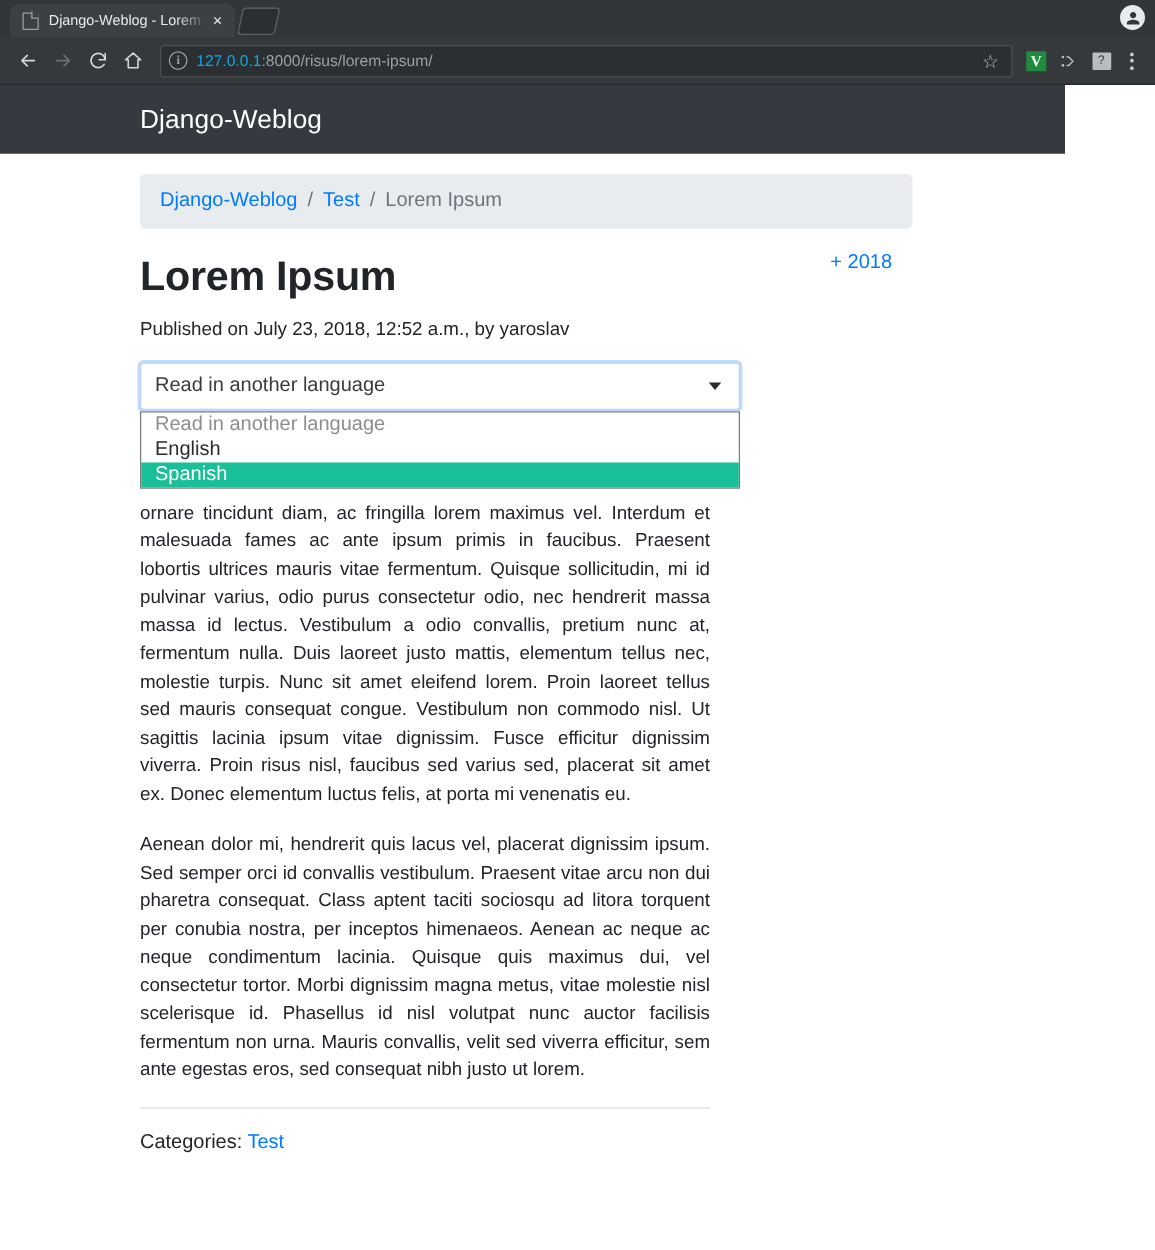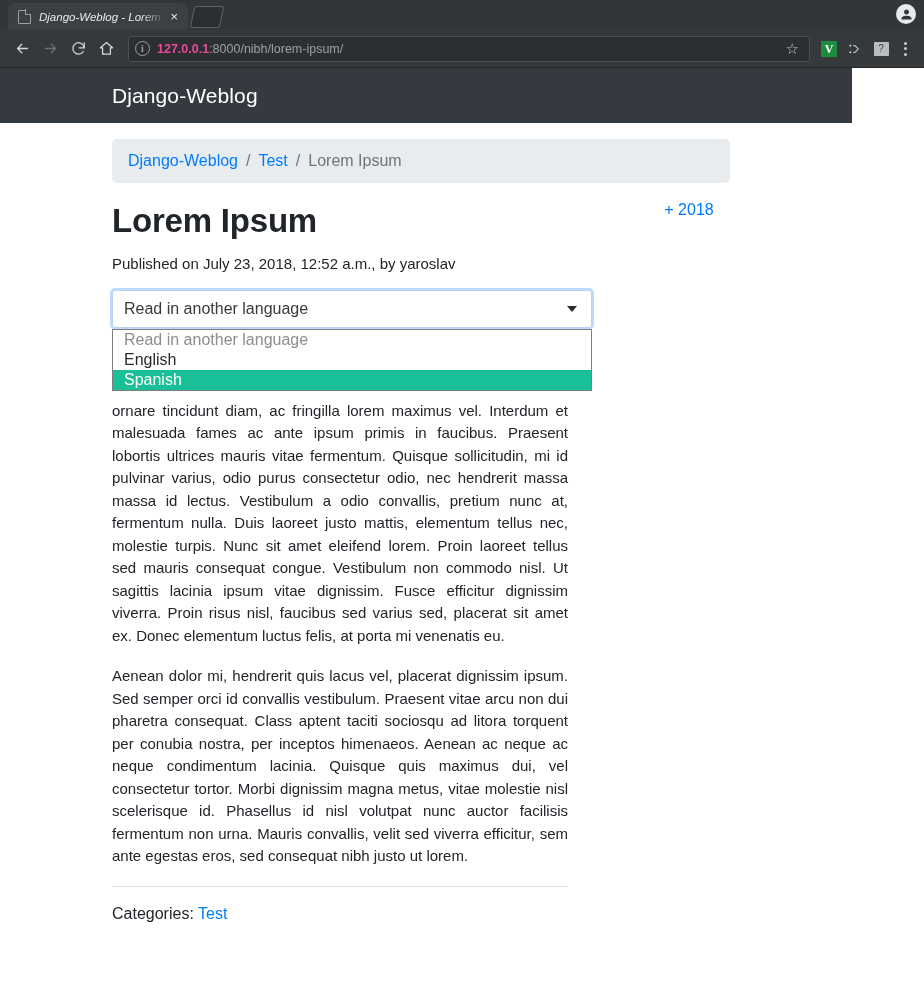--- a/index.html
+++ b/index.html
@@ -9,21 +9,21 @@
     background: #ffffff;
     font-family: "Liberation Sans", sans-serif;
     overflow: hidden;
   }
 
   
   #browser-chrome { width: 924px; background: #323639; }
 
   #tab-strip {
     height: 30px; background: #323639;
-    display: flex; align-items: flex-end; position: relative; font-style: italic;
+    display: flex; align-items: flex-end; position: relative;
   }
   .tab {
     height: 27px; width: 180px; margin-left: 8px;
     background: #3c4043; border-radius: 8px 8px 0 0;
     display: flex; align-items: center; padding: 0 6px 0 10px;
     position: relative;
   }
   .tab-favicon {
     width: 13px; height: 14px; flex: 0 0 13px;
     border: 1.3px solid #9aa0a6; border-radius: 1px;
@@ -76,21 +76,21 @@
     display: flex; align-items: center; padding: 0 6px;
   }
   .omni-info {
     width: 15px; height: 15px; flex: 0 0 15px; border-radius: 50%;
     border: 1.3px solid #9aa0a6; color: #9aa0a6; font-size: 10px;
     font-family: "Liberation Serif", serif;
     display: flex; align-items: center; justify-content: center;
     margin-right: 7px; font-weight: bold;
   }
   #url-text { font-size: 12.5px; color: #9aa0a6; white-space: nowrap; }
-  #url-text .host { color: #ec4899; font-weight: bold; }
+  #url-text .host { color: #0ea5e9; font-weight: normal; }
   .omni-star { margin-left: auto; color: #c0c4c8; font-size: 15px; cursor: pointer; padding: 0 4px; }
 
   .ext-icon { width: 26px; flex: 0 0 26px; display: flex; align-items: center; justify-content: center; cursor: pointer; }
   .ext-v {
     width: 16px; height: 16px; background: #1e8b3f; color: #fff;
     font-size: 12px; font-weight: bold; line-height: 16px; text-align: center;
     font-family: "Liberation Serif", serif;
   }
   .ext-dots svg { width: 16px; height: 16px; fill: #b8bcc0; }
   .ext-q {
@@ -214,21 +214,21 @@
         </svg>
     </div>
     <div class="nav-btn">
       <svg viewBox="0 0 24 24">
           <path d="M12 3.5 3.5 11h3v9h11v-9h3z" stroke-linejoin="round"></path>
         </svg>
     </div>
 
     <div id="omnibox">
       <span class="omni-info">i</span>
-      <span id="url-text"><span class="host">127.0.0.1</span><span class="path">:8000/nibh/lorem-ipsum/</span></span>
+      <span id="url-text"><span class="host">127.0.0.1</span><span class="path">:8000/risus/lorem-ipsum/</span></span>
       <span class="omni-star">☆</span>
     </div>
 
     <div class="ext-icon">
       <span class="ext-v">V</span>
     </div>
     <div class="ext-icon ext-dots">
       <svg viewBox="0 0 24 24">
           <circle cx="5" cy="7" r="1.6"></circle>
           <circle cx="5" cy="17" r="1.6"></circle>

